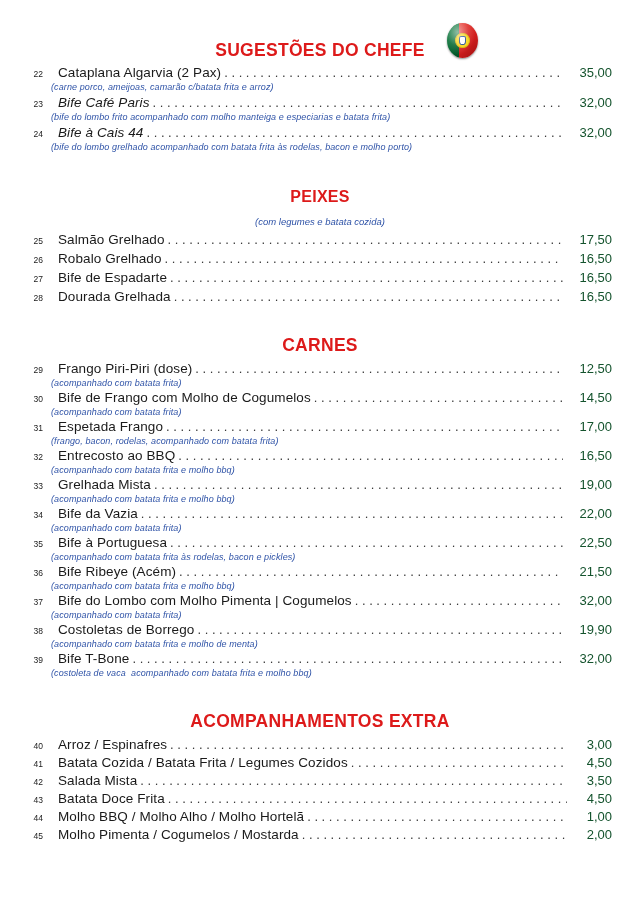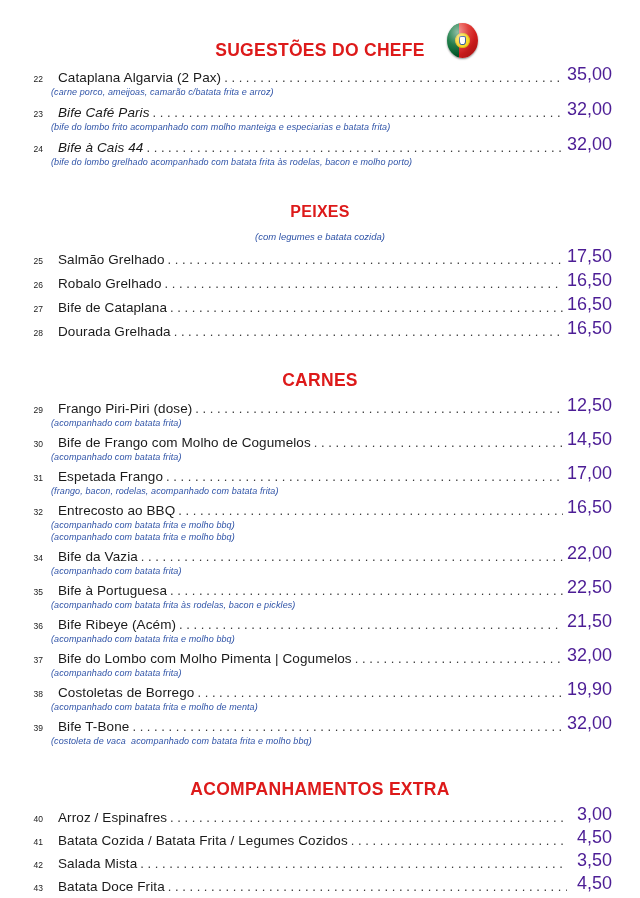--- a/index.html
+++ b/index.html
@@ -144,22 +144,22 @@
     bottom: 0;
     font-size: 13px;
     color: #3a3a3a;
     letter-spacing: 0px;
     white-space: nowrap;
   }
   .item-price {
     flex: 0 0 46px;
     width: 46px;
     text-align: right;
-    font-size: 18px;
-    color: #4c1d95;
+    font-size: 13px;
+    color: #14532d;
   }
 
   .item-desc {
     color: #2f53a7;
     font-style: italic;
     font-size: 9px;
     padding-left: 23px;
     white-space: pre;
     letter-spacing: 0.1px;
   }
@@ -251,21 +251,21 @@
 
       <div class="item-row">
         <span class="item-num">26</span>
         <span class="item-name">Robalo Grelhado</span>
         <span class="leader"></span>
         <span class="item-price">16,50</span>
       </div>
 
       <div class="item-row">
         <span class="item-num">27</span>
-        <span class="item-name">Bife de Cataplana</span>
+        <span class="item-name">Bife de Espadarte</span>
         <span class="leader"></span>
         <span class="item-price">16,50</span>
       </div>
 
       <div class="item-row">
         <span class="item-num">28</span>
         <span class="item-name">Dourada Grelhada</span>
         <span class="leader"></span>
         <span class="item-price">16,50</span>
       </div>
@@ -313,20 +313,26 @@
         <div class="item-row">
           <span class="item-num">32</span>
           <span class="item-name">Entrecosto ao BBQ</span>
           <span class="leader"></span>
           <span class="item-price">16,50</span>
         </div>
         <div class="item-desc">(acompanhado com batata frita e molho bbq)</div>
       </div>
 
       <div>
+        <div class="item-row">
+          <span class="item-num">33</span>
+          <span class="item-name">Grelhada Mista</span>
+          <span class="leader"></span>
+          <span class="item-price">19,00</span>
+        </div>
         <div class="item-desc">(acompanhado com batata frita e molho bbq)</div>
       </div>
 
       <div>
         <div class="item-row">
           <span class="item-num">34</span>
           <span class="item-name">Bife da Vazia</span>
           <span class="leader"></span>
           <span class="item-price">22,00</span>
         </div>

